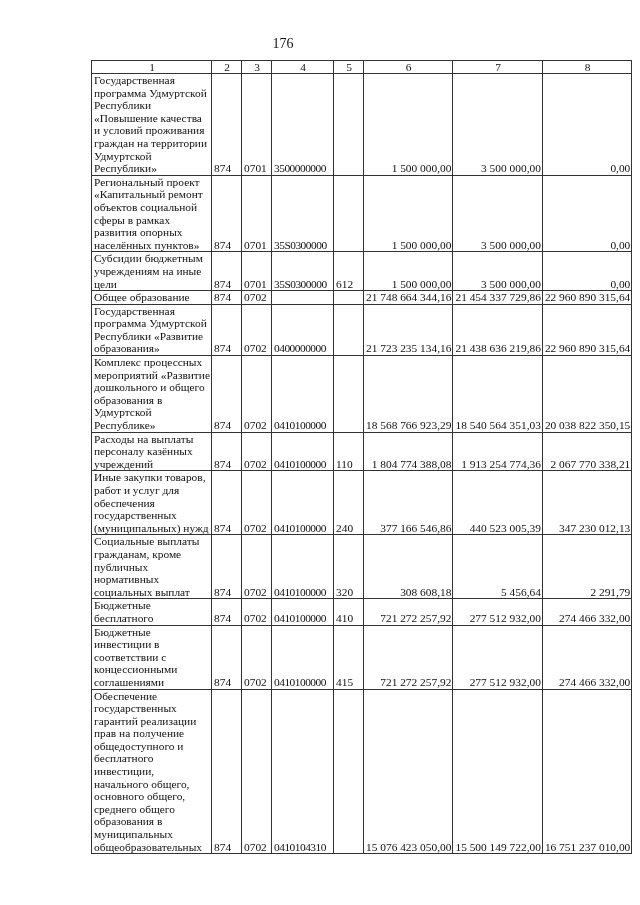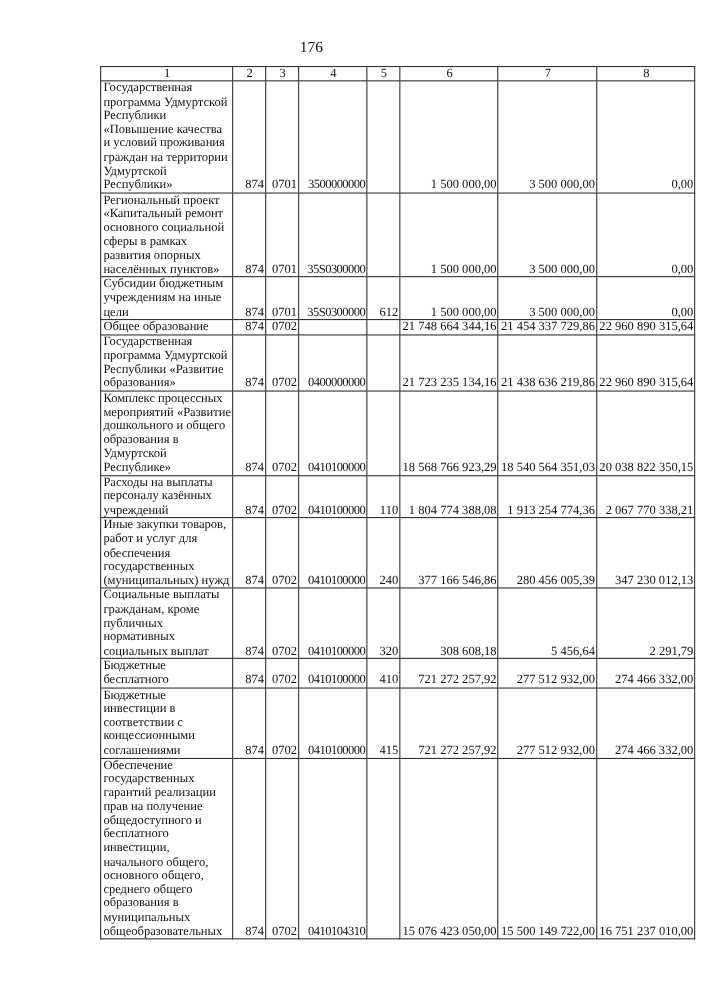--- a/index.html
+++ b/index.html
@@ -23,21 +23,21 @@
     vertical-align: bottom;
     overflow: hidden;
     white-space: nowrap;
   }
   table.budget th {
     font-weight: normal; text-align: center; vertical-align: middle;
     height: 12px; line-height: 12px;
   }
   td.name { white-space: normal; text-align: left; vertical-align: top; position: relative; }
   td.name .txt { display: block; }
-  td.c { text-align: right; }
+  td.c { text-align: left; }
   td.r { text-align: right; padding-right: 0; }
   td.code4 { letter-spacing: -0.5px; }
 </style>
 </head>
 <body>
 
 <div class="page-number">176</div>
 
 <table class="budget">
   <colgroup>
@@ -79,21 +79,21 @@
         <td class="c code4">3500000000</td>
         <td class="c"></td>
         <td class="r">1 500 000,00</td>
         <td class="r">3 500 000,00</td>
         <td class="r">0,00</td>
       </tr>
       <tr>
         <td class="name">
           <span class="txt">Региональный проект</span>
           <span class="txt">«Капитальный ремонт</span>
-          <span class="txt">основного социальной</span>
+          <span class="txt">объектов социальной</span>
           <span class="txt">сферы в рамках</span>
           <span class="txt">развития опорных</span>
           <span class="txt">населённых пунктов»</span>
         </td>
         <td class="c">874</td>
         <td class="c">0701</td>
         <td class="c code4">35S0300000</td>
         <td class="c"></td>
         <td class="r">1 500 000,00</td>
         <td class="r">3 500 000,00</td>
@@ -177,21 +177,21 @@
           <span class="txt">работ и услуг для</span>
           <span class="txt">обеспечения</span>
           <span class="txt">государственных</span>
           <span class="txt">(муниципальных) нужд</span>
         </td>
         <td class="c">874</td>
         <td class="c">0702</td>
         <td class="c code4">0410100000</td>
         <td class="c">240</td>
         <td class="r">377 166 546,86</td>
-        <td class="r">280 456 005,39</td>
+        <td class="r">440 523 005,39</td>
         <td class="r">347 230 012,13</td>
       </tr>
       <tr>
         <td class="name">
           <span class="txt">Социальные выплаты</span>
           <span class="txt">гражданам, кроме</span>
           <span class="txt">публичных</span>
           <span class="txt">нормативных</span>
           <span class="txt">социальных выплат</span>
         </td>

